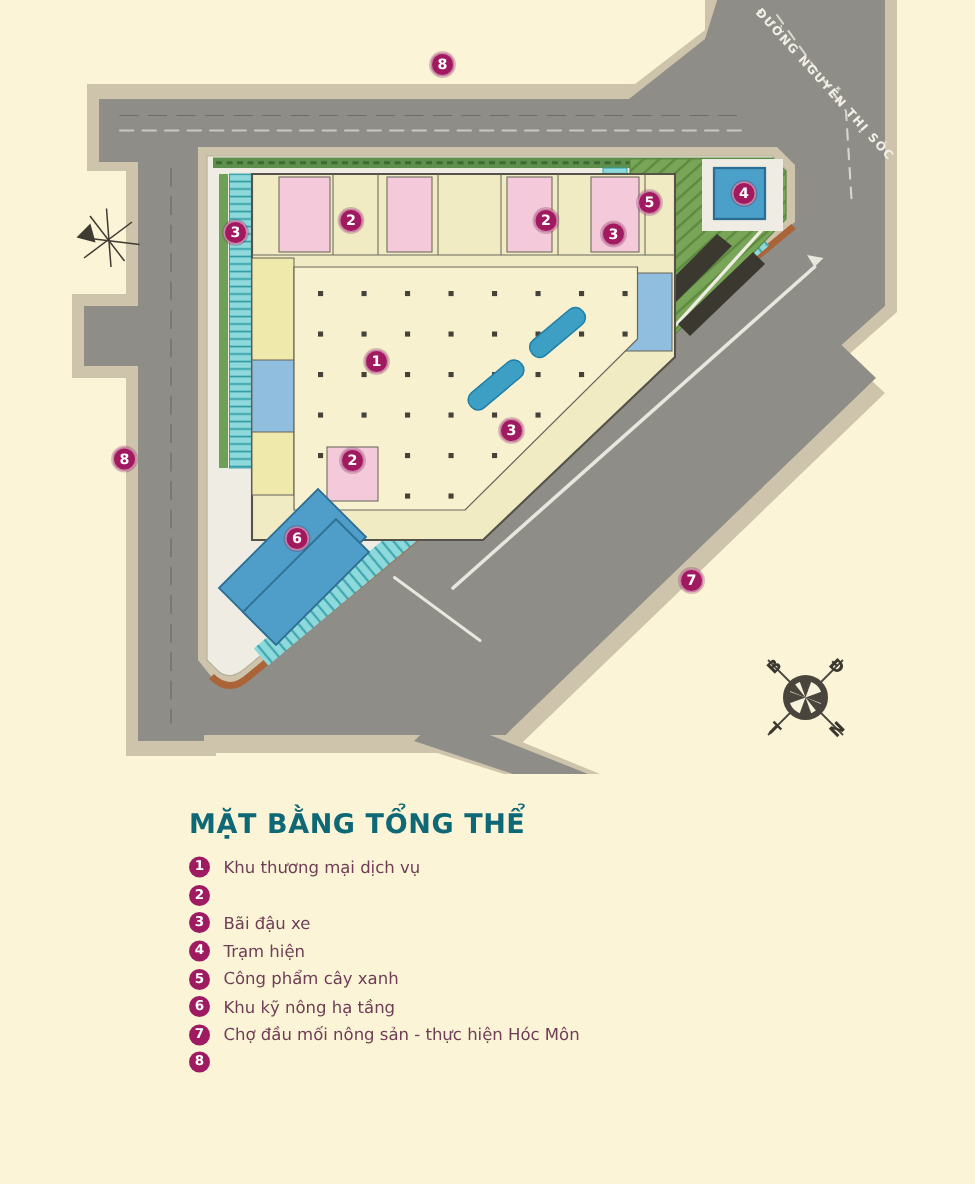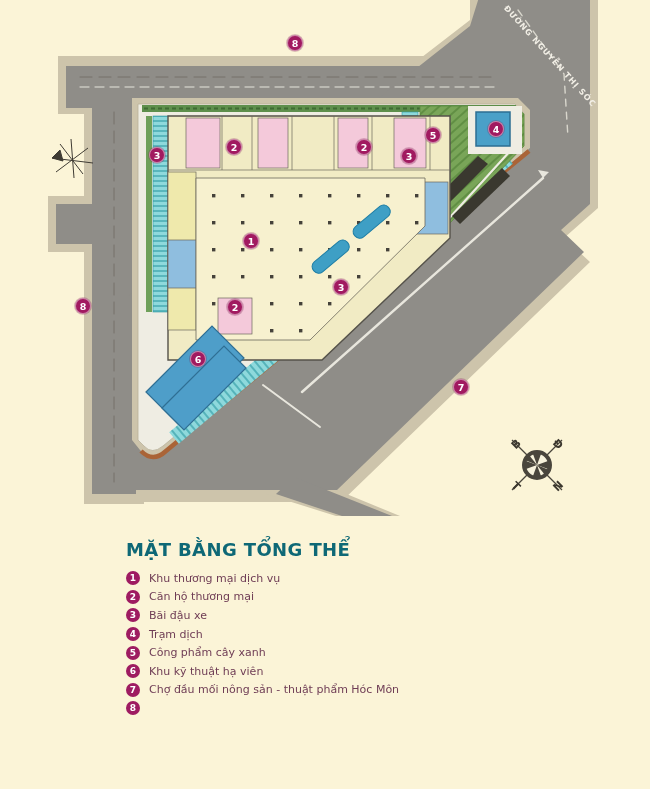--- a/index.html
+++ b/index.html
@@ -232,39 +232,38 @@
 
 <div id="legend">
   <h1>MẶT BẰNG TỔNG THỂ</h1>
   <ul id="legend-list">
       <li>
         <span class="lbadge">1</span>
         <span class="ltext">Khu thương mại dịch vụ</span>
       </li>
       <li>
         <span class="lbadge">2</span>
-        <span class="ltext">Căn hộ thương mại</span>
       </li>
       <li>
         <span class="lbadge">3</span>
         <span class="ltext">Bãi đậu xe</span>
       </li>
       <li>
         <span class="lbadge">4</span>
-        <span class="ltext">Trạm dịch</span>
+        <span class="ltext">Trạm hiện</span>
       </li>
       <li>
         <span class="lbadge">5</span>
         <span class="ltext">Công phẩm cây xanh</span>
       </li>
       <li>
         <span class="lbadge">6</span>
-        <span class="ltext">Khu kỹ thuật hạ viên</span>
+        <span class="ltext">Khu kỹ nông hạ tầng</span>
       </li>
       <li>
         <span class="lbadge">7</span>
-        <span class="ltext">Chợ đầu mối nông sản - thuật phẩm Hóc Môn</span>
+        <span class="ltext">Chợ đầu mối nông sản - thực hiện Hóc Môn</span>
       </li>
       <li>
         <span class="lbadge">8</span>
       </li>
     </ul>
 </div>
 
 </body></html>

